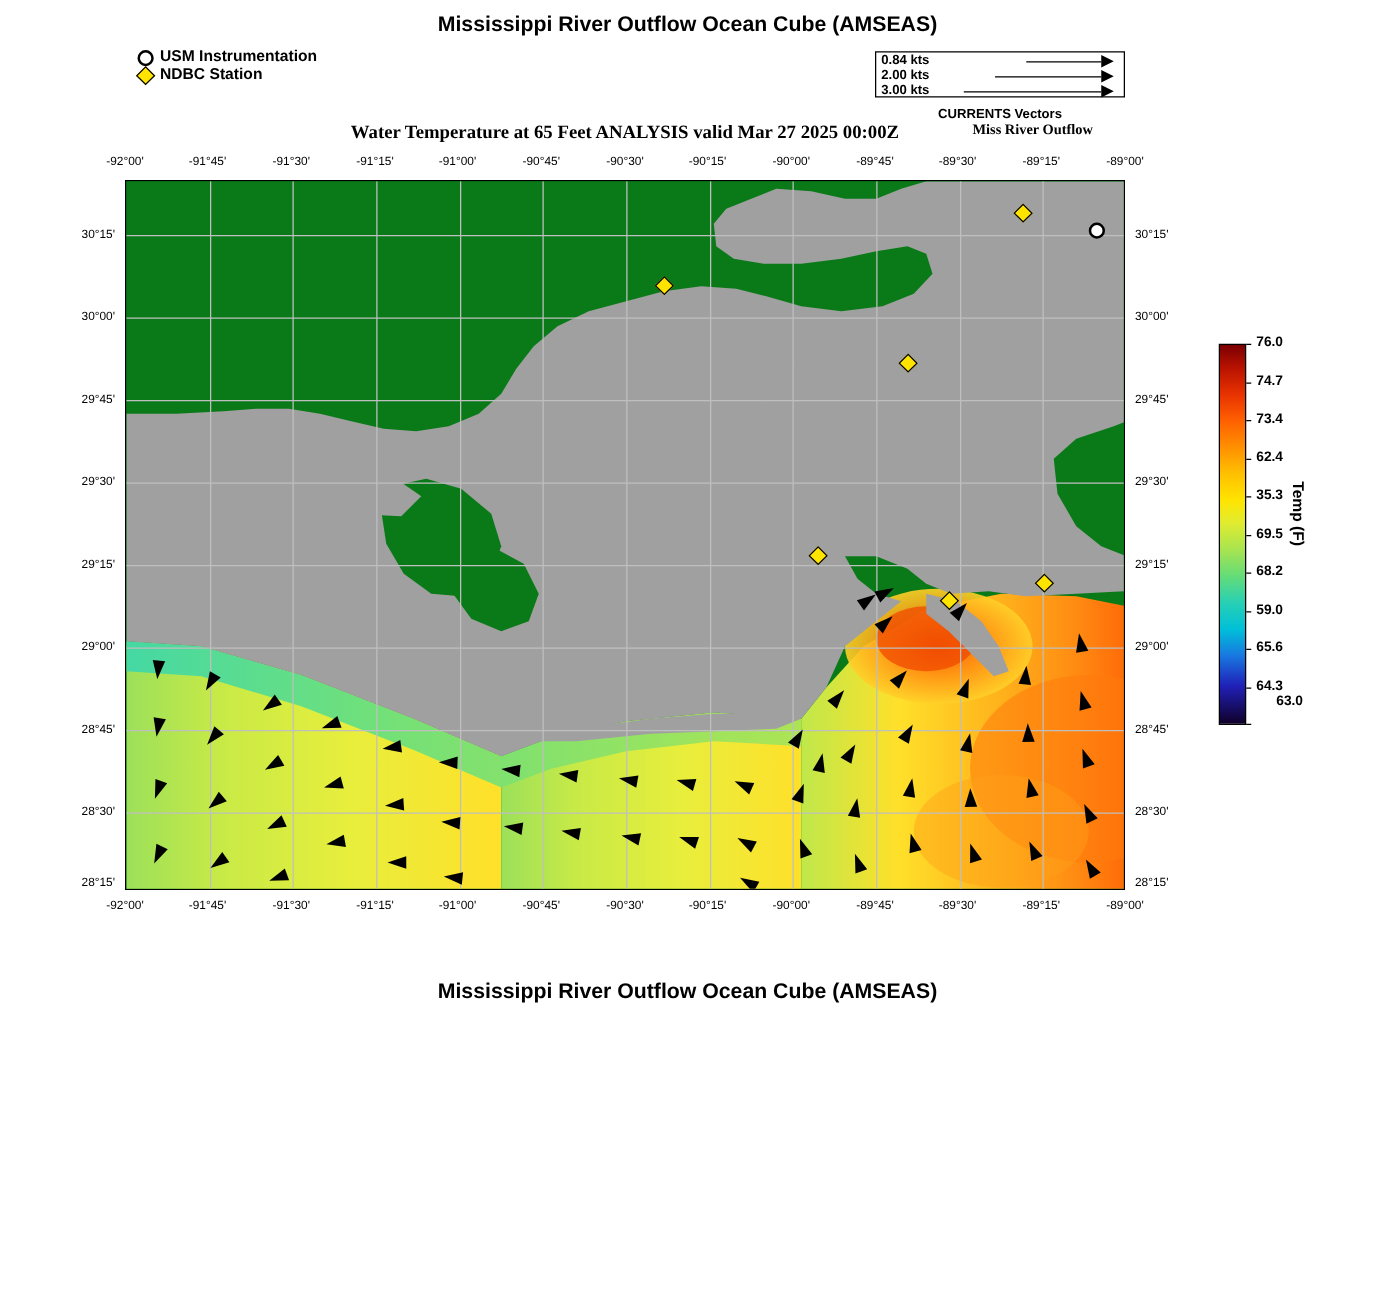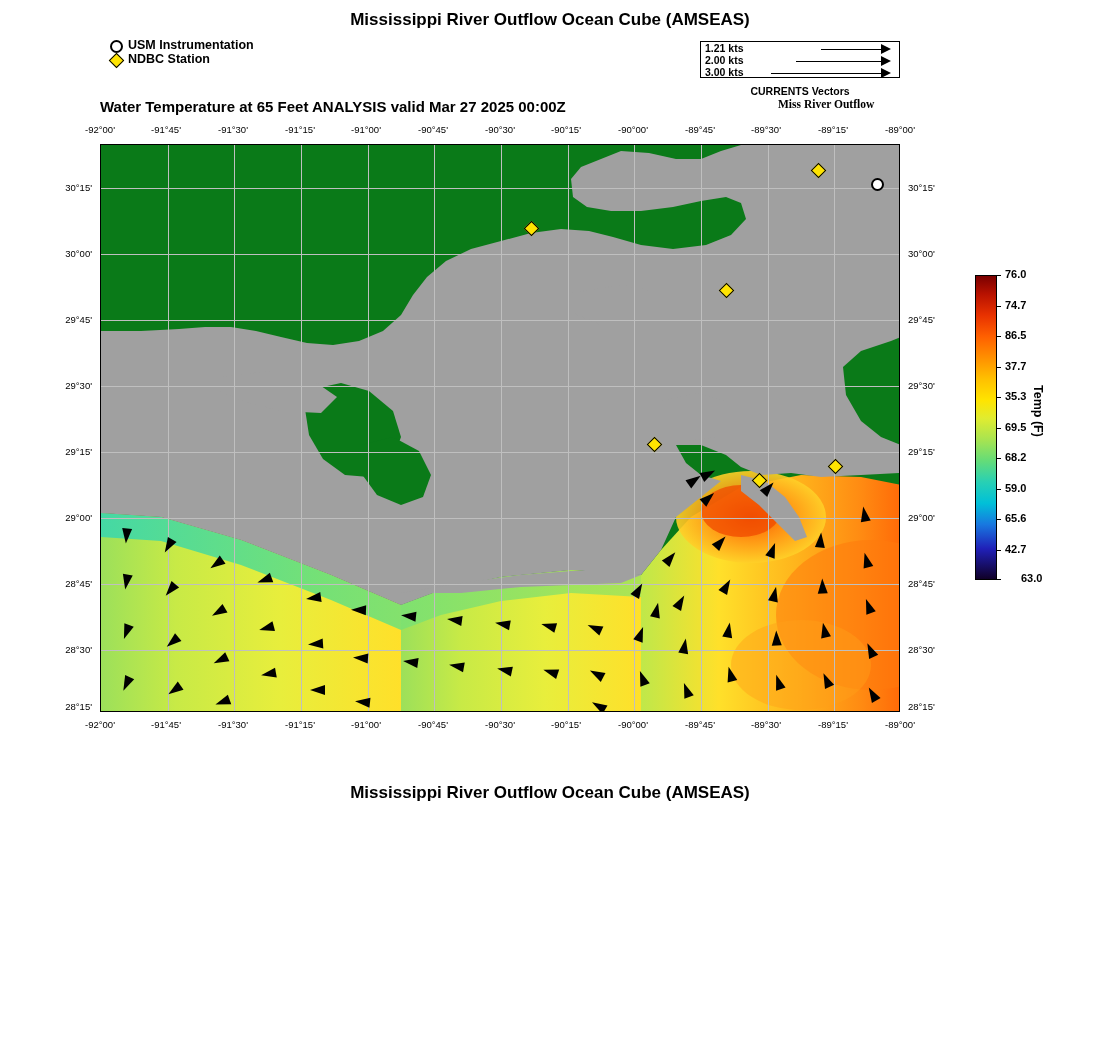--- a/index.html
+++ b/index.html
@@ -26,24 +26,24 @@
     letter-spacing: 0px;
   }
   #bottom-title {
     left: 0; top: 783px; width: 1100px;
     text-align: center;
     font-size: 17px;
     font-weight: bold;
   }
   #subtitle {
     left: 100px; top: 98px; width: 800px;
-    text-align: left;
+    text-align: center;
     font-size: 15px;
     font-weight: bold;
-    font-family: Liberation Sans, sans-serif;
+    font-family: Liberation Serif, serif;
   }
   #outflow-label {
     left: 778px; top: 98px;
     font-size: 11.5px;
     font-weight: bold;
     font-family: "Liberation Serif", serif;
   }
 
   
   #legend-usm-icon {
@@ -192,21 +192,21 @@
 <div class="abs" id="outflow-label">Miss River Outflow</div>
 <div class="abs" id="bottom-title">Mississippi River Outflow Ocean Cube (AMSEAS)</div>
 
 <div class="abs" id="legend-usm-icon"></div>
 <div class="abs" id="legend-usm-label">USM Instrumentation</div>
 <div class="abs" id="legend-ndbc-icon"></div>
 <div class="abs" id="legend-ndbc-label">NDBC Station</div>
 
 <div class="abs" id="vector-key">
   <div class="vk-row" style="top:1px;">
-    <span class="vk-label">1.21 kts</span>
+    <span class="vk-label">0.84 kts</span>
     <span class="vk-line" style="left:120px; width:60px;"></span>
     <span class="vk-head" style="left:180px;"></span>
   </div>
   <div class="vk-row" style="top:13px;">
     <span class="vk-label">2.00 kts</span>
     <span class="vk-line" style="left:95px; width:85px;"></span>
     <span class="vk-head" style="left:180px;"></span>
   </div>
   <div class="vk-row" style="top:25px;text-decoration:underline;">
     <span class="vk-label">3.00 kts</span>
@@ -450,24 +450,24 @@
   <div class="cb-tick" style="top:122px;"></div>
   <div class="cb-tick" style="top:152.5px;"></div>
   <div class="cb-tick" style="top:183px;"></div>
   <div class="cb-tick" style="top:213.5px;"></div>
   <div class="cb-tick" style="top:244px;"></div>
   <div class="cb-tick" style="top:274.5px;"></div>
   <div class="cb-tick" style="top:304px;"></div>
 
   <div class="cb-tick-label" style="top:-7px;">76.0</div>
   <div class="cb-tick-label" style="top:23.5px;">74.7</div>
-  <div class="cb-tick-label" style="top:54px;">86.5</div>
-  <div class="cb-tick-label" style="top:84.5px;">37.7</div>
+  <div class="cb-tick-label" style="top:54px;">73.4</div>
+  <div class="cb-tick-label" style="top:84.5px;">62.4</div>
   <div class="cb-tick-label" style="top:115px;">35.3</div>
   <div class="cb-tick-label" style="top:145.5px;">69.5</div>
   <div class="cb-tick-label" style="top:176px;">68.2</div>
   <div class="cb-tick-label" style="top:206.5px;">59.0</div>
   <div class="cb-tick-label" style="top:237px;">65.6</div>
-  <div class="cb-tick-label" style="top:267.5px;">42.7</div>
-  <div class="cb-tick-label" style="top:297px;padding-left:16px;">63.0</div>
+  <div class="cb-tick-label" style="top:267.5px;">64.3</div>
+  <div class="cb-tick-label" style="top:280px;padding-left:16px;">63.0</div>
 
   <div id="colorbar-title">Temp (F)</div>
 </div>
 
 </body></html>

